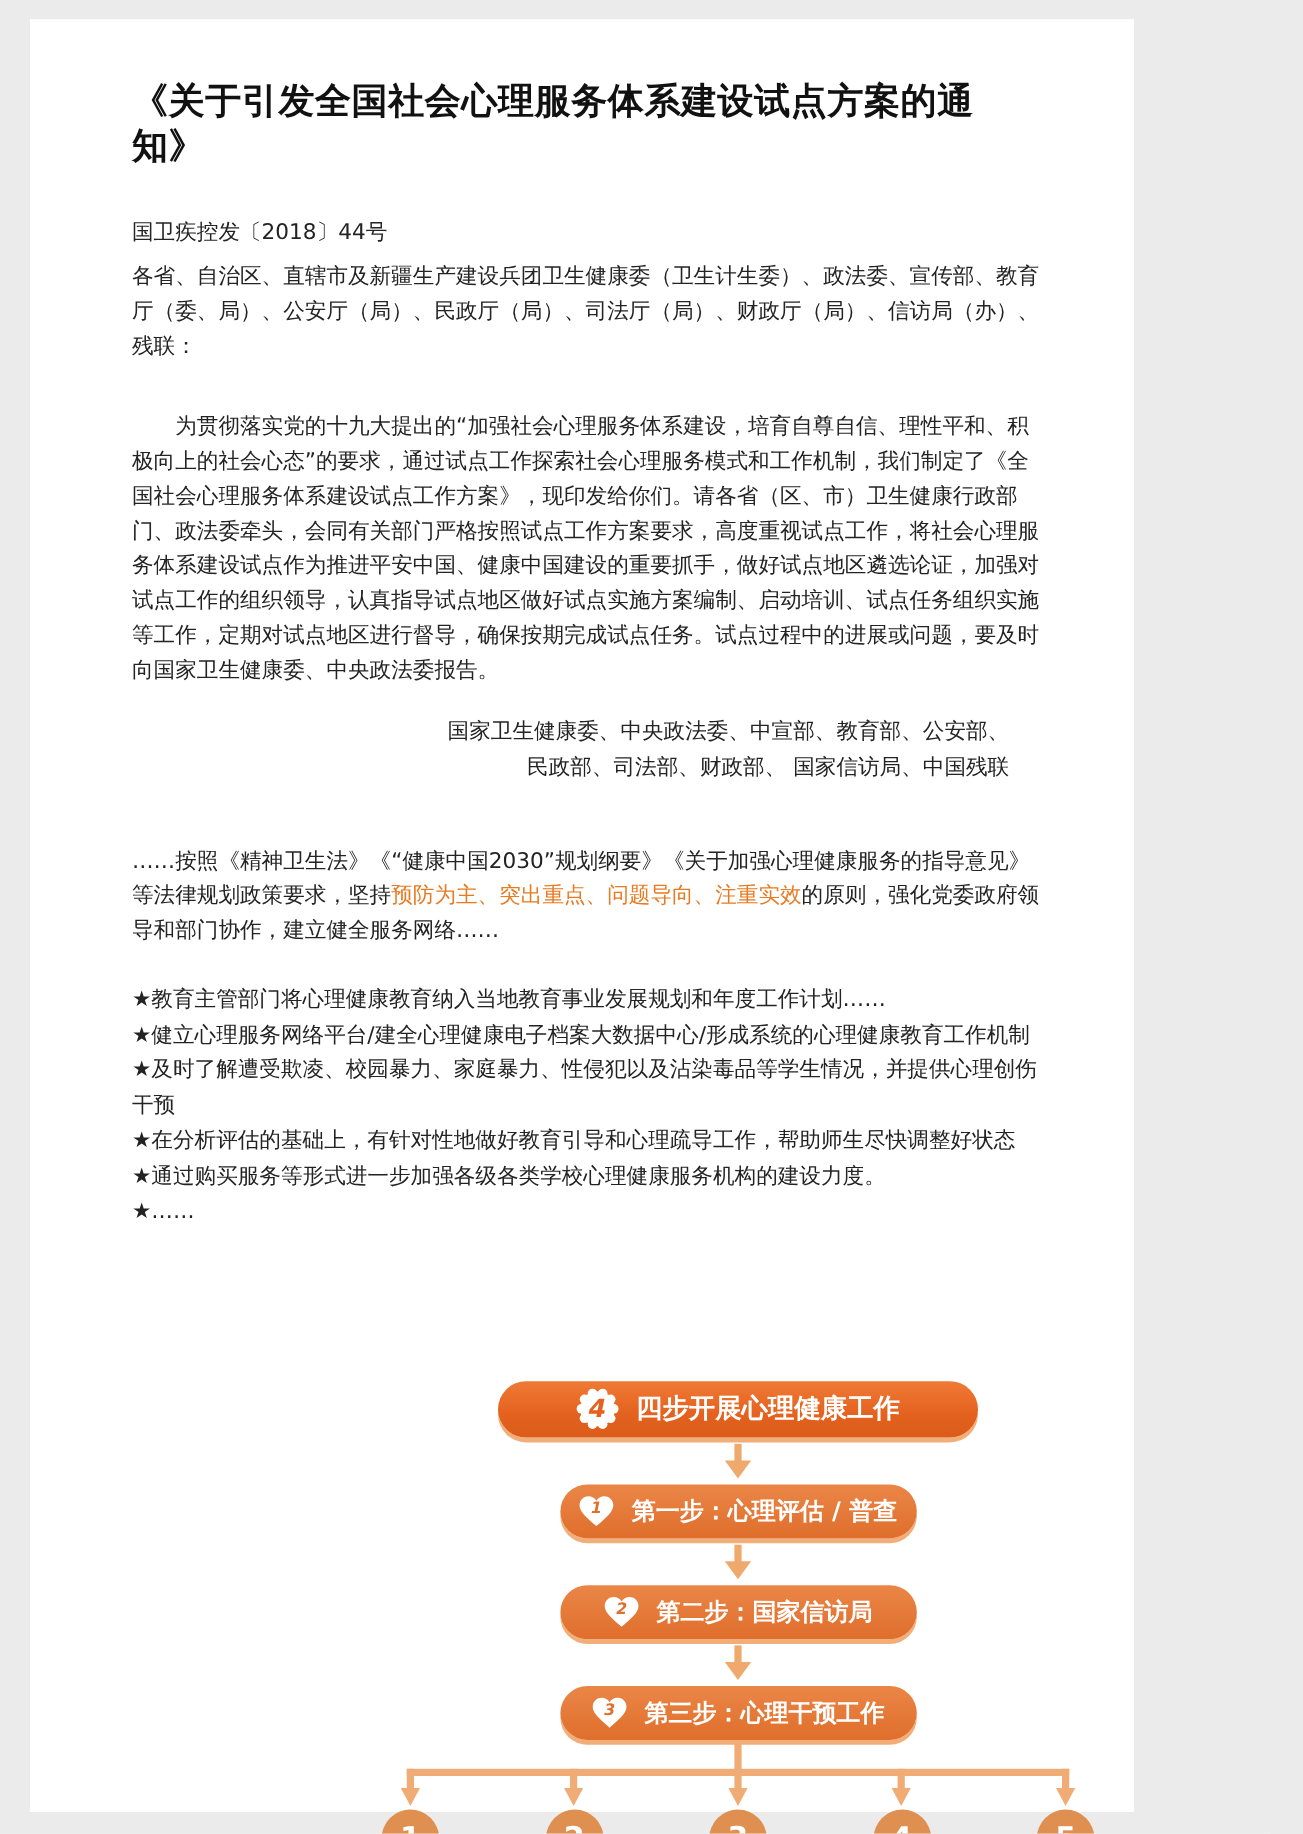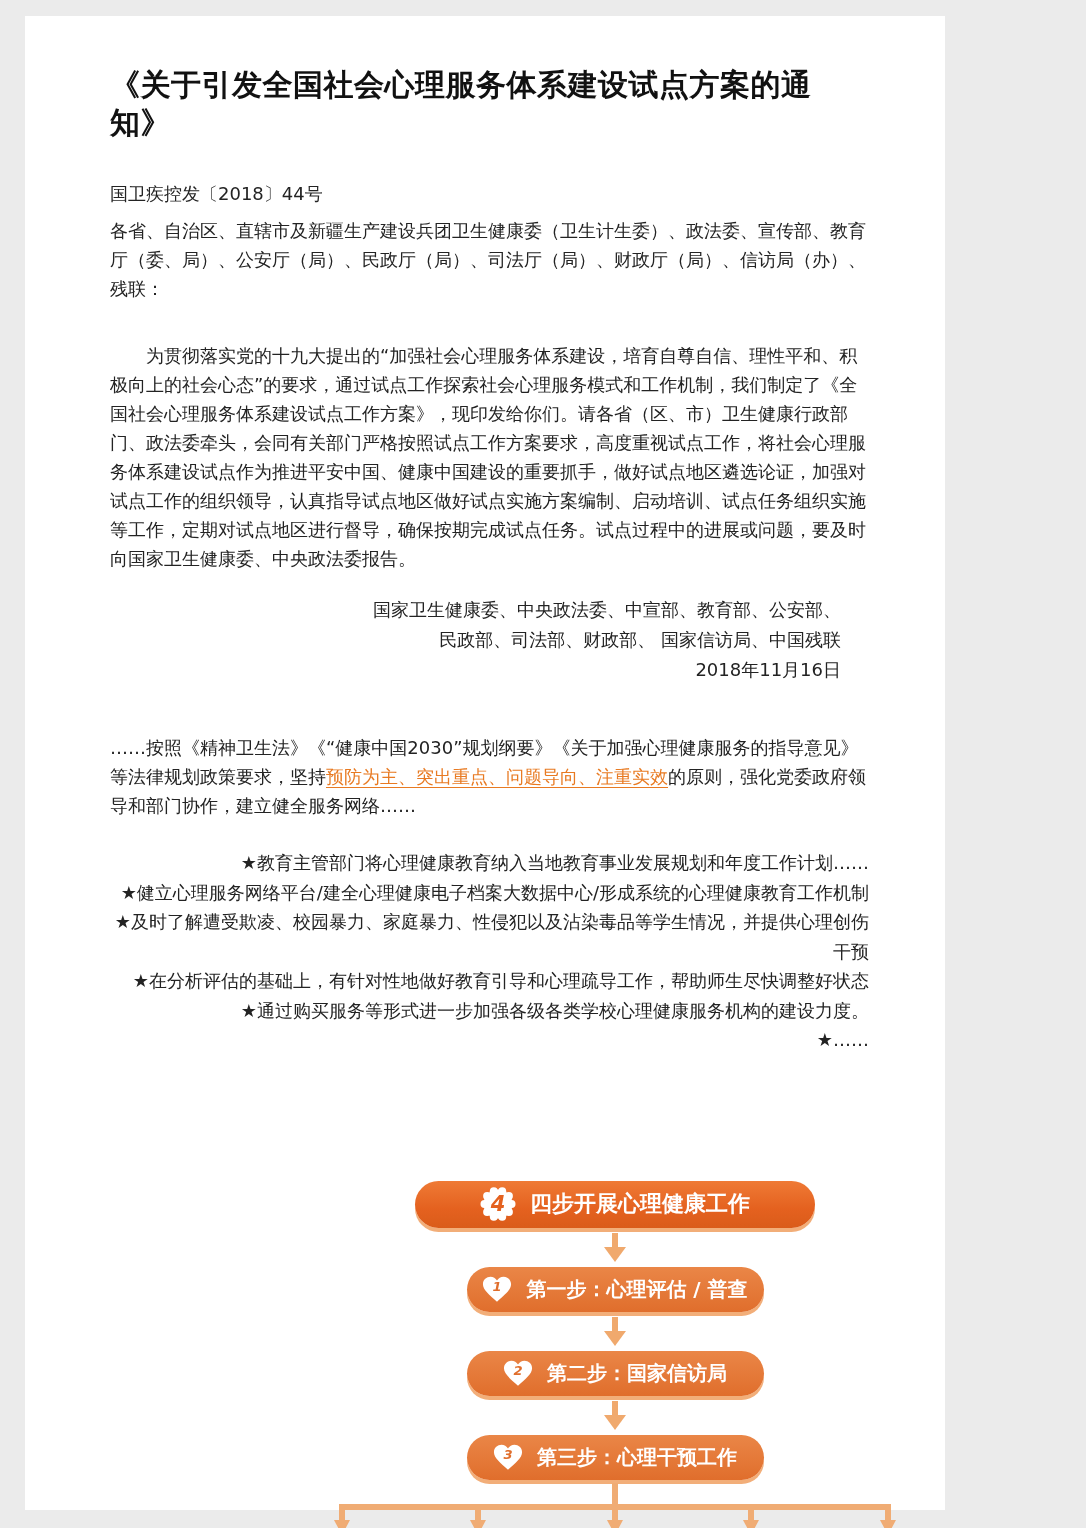--- a/index.html
+++ b/index.html
@@ -15,23 +15,23 @@
     padding:50px 76px 0 85px;
   }
   
   .doc-title { font-size:30px; font-weight:bold; color:#111; letter-spacing:0.5px; line-height:1.25; }
   .doc-number { font-size:17px; margin-top:6px; }
   .doc-text { font-size:18px; line-height:29px;margin-top:38px; }
   .recipients { margin-top:8px; }
   .body-para { text-indent:2em; }
   .signature { margin-top:22px; text-align:right; padding-right:28px; font-size:18px; line-height:30px; }
   .policy { margin-top:48px; }
-  .policy .hl { color:#e87a22; text-decoration:underline; text-underline-offset:4px; }
+  .policy .hl { color:#e87a22; text-underline-offset:4px; }
   .bullets { list-style:none; margin-top:28px; }
-  .bullets li { font-size:18px; line-height:29.5px;text-align:right; }
+  .bullets li { font-size:18px; line-height:29.5px; }
 
   
   .flow {
     width:660px; margin-left:175px; margin-top:126px;
     display:flex; flex-direction:column; align-items:center;
   }
   .pill {
     display:flex; align-items:center; justify-content:center; gap:14px;
     color:#fff; font-weight:bold; border-radius:24px;
     box-shadow:0 4px 0 #f2ae79;
@@ -74,21 +74,20 @@
 <div class="page">
 
   <h1 class="doc-title">《关于引发全国社会心理服务体系建设试点方案的通知》</h1>
   <div class="doc-number doc-text">国卫疾控发〔2018〕44号</div>
   <p class="doc-text recipients">各省、自治区、直辖市及新疆生产建设兵团卫生健康委（卫生计生委）、政法委、宣传部、教育厅（委、局）、公安厅（局）、民政厅（局）、司法厅（局）、财政厅（局）、信访局（办）、残联：</p>
   <p class="doc-text body-para">为贯彻落实党的十九大提出的“加强社会心理服务体系建设，培育自尊自信、理性平和、积极向上的社会心态”的要求，通过试点工作探索社会心理服务模式和工作机制，我们制定了《全国社会心理服务体系建设试点工作方案》，现印发给你们。请各省（区、市）卫生健康行政部门、政法委牵头，会同有关部门严格按照试点工作方案要求，高度重视试点工作，将社会心理服务体系建设试点作为推进平安中国、健康中国建设的重要抓手，做好试点地区遴选论证，加强对试点工作的组织领导，认真指导试点地区做好试点实施方案编制、启动培训、试点任务组织实施等工作，定期对试点地区进行督导，确保按期完成试点任务。试点过程中的进展或问题，要及时向国家卫生健康委、中央政法委报告。</p>
 
   <div class="signature">
     <div>国家卫生健康委、中央政法委、中宣部、教育部、公安部、</div>
     <div>民政部、司法部、财政部、 国家信访局、中国残联</div>
-    <div>2018年11月16日</div>
   </div>
 
   <p class="doc-text policy"><span>……按照《精神卫生法》《“健康中国2030”规划纲要》《关于加强心理健康服务的指导意见》等法律规划政策要求，坚持</span><span class="hl">预防为主、突出重点、问题导向、注重实效</span><span>的原则，强化党委政府领导和部门协作，建立健全服务网络……</span></p>
 
   <ul class="bullets">
     <li>★教育主管部门将心理健康教育纳入当地教育事业发展规划和年度工作计划……</li>
     <li>★健立心理服务网络平台/建全心理健康电子档案大数据中心/形成系统的心理健康教育工作机制</li>
     <li>★及时了解遭受欺凌、校园暴力、家庭暴力、性侵犯以及沾染毒品等学生情况，并提供心理创伤干预</li>
     <li>★在分析评估的基础上，有针对性地做好教育引导和心理疏导工作，帮助师生尽快调整好状态</li>
     <li>★通过购买服务等形式进一步加强各级各类学校心理健康服务机构的建设力度。</li>

